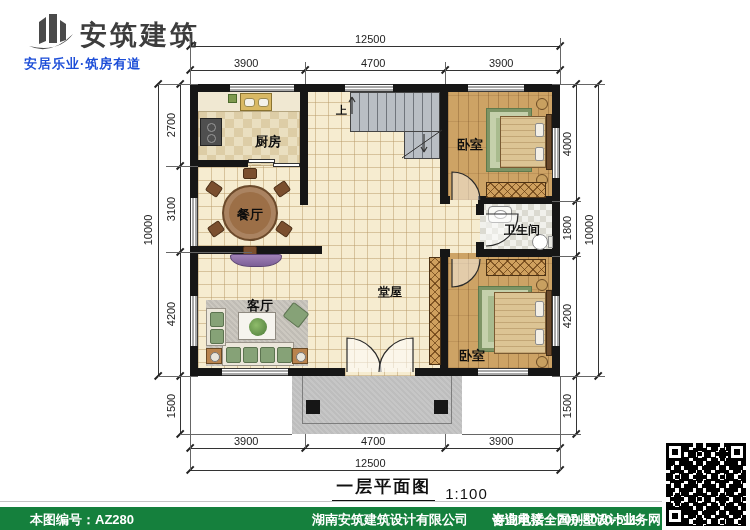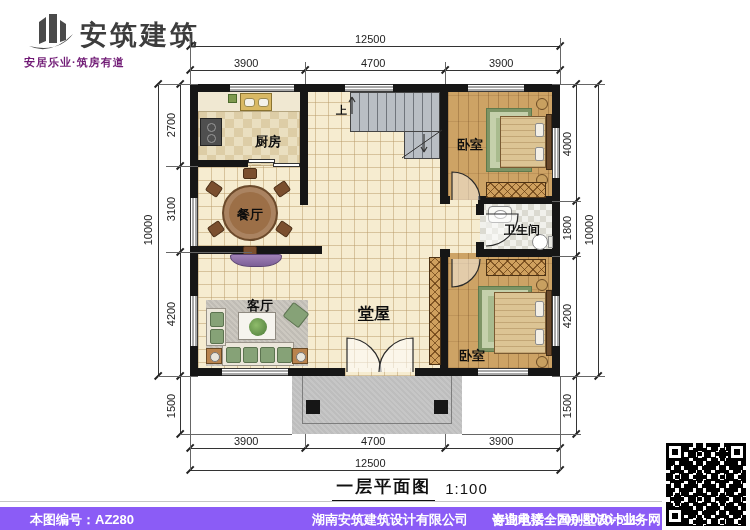--- a/index.html
+++ b/index.html
@@ -3,21 +3,21 @@
 <meta charset="utf-8">
 <style>
   *{box-sizing:border-box;margin:0;padding:0}
   html,body{width:750px;height:530px;background:#fff;overflow:hidden;
     font-family:"Liberation Sans","DejaVu Sans",sans-serif;}
   .abs{position:absolute}
   #stage{position:relative;width:634px;height:530px;background:#fff}
 
   
   .brand-name{font-size:27px;font-weight:bold;color:#3d3d3d;letter-spacing:3px}
-  .brand-tag{font-size:11px;font-weight:bold;color:#701a75;letter-spacing:1px}
+  .brand-tag{font-size:13px;font-weight:bold;color:#1d4ed8;letter-spacing:1px}
 
   
   .tile{background-color:#f6ecd0;background-image:
     repeating-linear-gradient(0deg,rgba(185,155,105,.5) 0 1px,transparent 1px 13px),
     repeating-linear-gradient(90deg,rgba(185,155,105,.5) 0 1px,transparent 1px 13px);}
   .ktile{background:repeating-conic-gradient(#eadfc0 0% 25%,#ddcda6 25% 50%);
     background-size:18px 18px;
     box-shadow:inset 0 0 0 1px rgba(160,130,80,.5)}
   .btile{background:repeating-conic-gradient(#f1f1ec 0% 25%,#dbdad1 25% 50%);
     background-size:12px 12px}
@@ -55,21 +55,21 @@
   .dim{font-size:11px;color:#222;white-space:nowrap}
   .dim-v{transform:translate(-50%,-50%) rotate(-90deg)}
   .line-h{background:#333;height:1px}
   .line-v{background:#333;width:1px}
   .ext{background:#666}
   .tick{position:absolute;width:10px;height:1.5px;background:#222;transform:rotate(-45deg)}
   .wm{position:absolute;color:rgba(130,130,130,.22);font-size:15px;font-weight:bold;
       transform:rotate(45deg);white-space:nowrap;pointer-events:none}
 
   
-  .footer-bar{background:#8b5cf6;color:#fff}
+  .footer-bar{background:#15803d;color:#fff}
   .footer-bar span{font-size:13px;font-weight:bold;white-space:nowrap}
   .qr-finder{position:absolute;width:18px;height:18px;background:#fff;border:3px solid #000}
   .qr-finder i{position:absolute;left:3px;top:3px;width:6px;height:6px;background:#000;display:block}
   .title-main{font-size:17px;font-weight:bold;color:#111;border-bottom:2px solid #111;padding:0 4px 2px 4px;letter-spacing:2px}
   .title-scale{font-size:15px;color:#111;letter-spacing:1px}
 </style>
 </head>
 <body>
 
 <div id="stage">
@@ -219,21 +219,21 @@
     <path d="M452,259 L452,287 A28,28 0 0 0 480,259" fill="rgba(255,255,255,.45)" stroke="#2b2b2b" stroke-width="1.2"></path>
 
     <path d="M352,114 L352,97 M352,97 L349,102 M352,97 L355,102" stroke="#333" stroke-width="1.2" fill="none"></path>
     <path d="M402,158 L442,130" stroke="#333" stroke-width="1" fill="none"></path>
     <path d="M424,134 L424,152 M424,152 L421,147 M424,152 L427,147" stroke="#333" stroke-width="1.2" fill="none"></path>
   </svg>
 
   <div class="abs room-label" style="left:236px;top:133px;width:64px;text-align:center">厨房</div>
   <div class="abs room-label" style="left:222px;top:206px;width:56px;text-align:center">餐厅</div>
   <div class="abs room-label" style="left:228px;top:297px;width:64px;text-align:center">客厅</div>
-  <div class="abs room-label" style="left:358px;top:304px;width:64px;font-size:16px">堂屋</div>
+  <div class="abs room-label" style="left:358px;top:284px;width:64px;text-align:center;font-size:12px">堂屋</div>
   <div class="abs room-label" style="left:490px;top:222px;width:64px;text-align:center;font-size:12px">卫生间</div>
   <div class="abs room-label" style="left:448px;top:136px;width:44px;text-align:center">卧室</div>
   <div class="abs room-label" style="left:450px;top:347px;width:44px;text-align:center">卧室</div>
 
   <div class="abs line-h" style="left:190px;top:46px;width:370px"></div>
   <div class="abs line-h" style="left:190px;top:70px;width:370px"></div>
   <div class="abs line-h" style="left:190px;top:448px;width:370px"></div>
   <div class="abs line-h" style="left:190px;top:470px;width:370px"></div>
   <div class="abs line-v" style="left:158px;top:84px;height:292px"></div>
   <div class="abs line-v" style="left:180px;top:84px;height:350px"></div>
@@ -255,21 +255,21 @@
   <div class="abs dim dim-v" style="left:171px;top:209px">3100</div>
   <div class="abs dim dim-v" style="left:171px;top:314px">4200</div>
   <div class="abs dim dim-v" style="left:171px;top:406px">1500</div>
 
   <div class="abs dim dim-v" style="left:567px;top:144px">4000</div>
   <div class="abs dim dim-v" style="left:567px;top:228px">1800</div>
   <div class="abs dim dim-v" style="left:567px;top:316px">4200</div>
   <div class="abs dim dim-v" style="left:567px;top:406px">1500</div>
   <div class="abs dim dim-v" style="left:589px;top:230px">10000</div>
 
-  <div class="abs" style="left:300px;top:475px;width:220px;display:flex;align-items:center;justify-content:center;gap:10px">
+  <div class="abs" style="left:300px;top:475px;width:220px;display:flex;align-items:flex-end;justify-content:center;gap:10px">
     <span class="title-main">一层平面图</span>
     <span class="title-scale">1:100</span>
   </div>
 
   <div class="abs" style="left:0;top:501px;width:750px;height:1px;background:#c5c5c5"></div>
   <div class="abs footer-bar" style="left:0;top:507px;width:750px;height:23px">
     <span class="abs" style="left:30px;top:4px">本图编号：AZ280</span>
     <span class="abs" style="left:492px;top:4px">专业承接全国别墅设计业务</span>
     <span class="abs" style="left:312px;top:4px">湖南安筑建筑设计有限公司</span>
     <span class="abs" style="left:652px;top:4px;transform:translateX(-160px)">咨询电话：700-8070-511</span>

